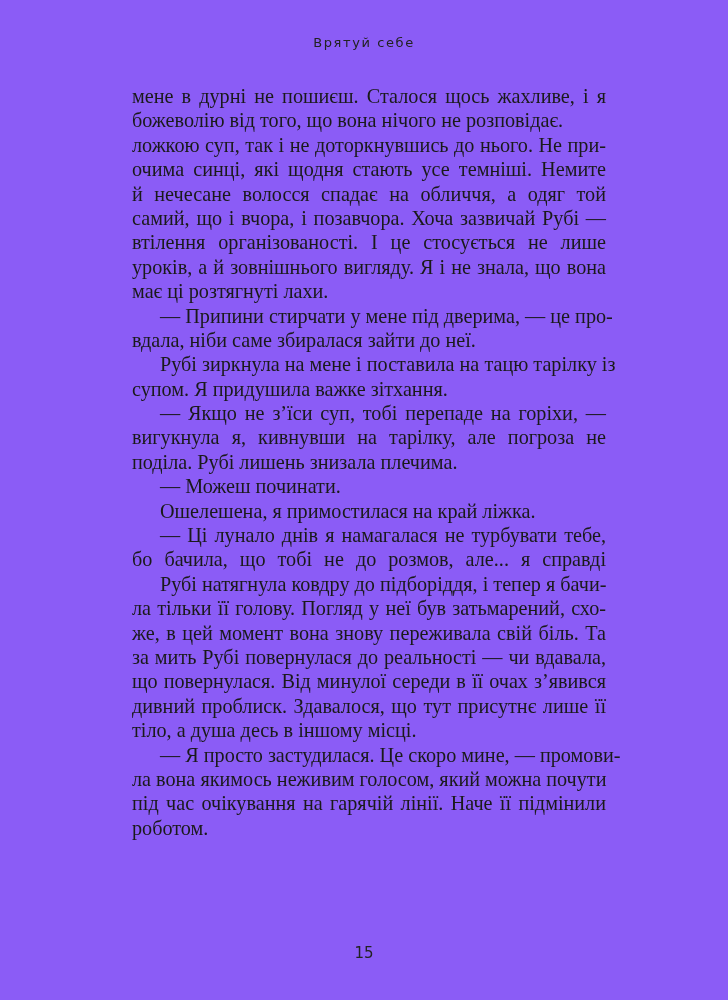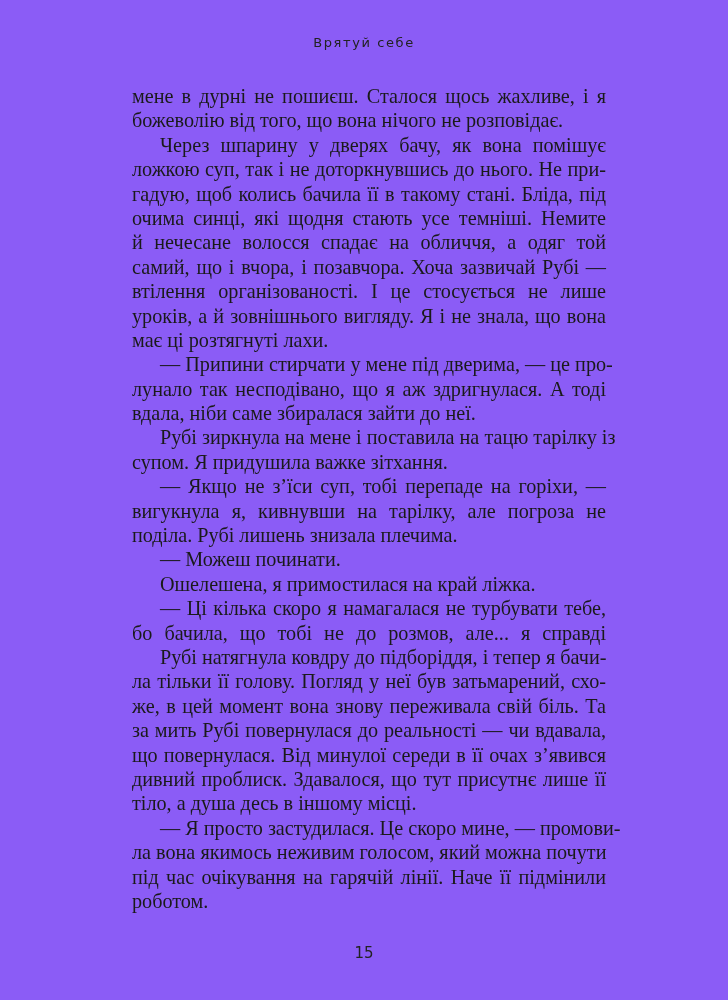--- a/index.html
+++ b/index.html
@@ -35,52 +35,49 @@
 <body>
 
 <div class="page">
   <div class="running-head">Врятуй себе</div>
   <div class="body-text" id="body-text">
       <div>
         <div class="line">мене в дурні не пошиєш. Сталося щось жахливе, і я</div>
         <div class="line last">божеволію від того, що вона нічого не розповідає.</div>
       </div>
       <div>
-        <div class="line indent">Через шпарину у дверях бачу, як вона помішує</div>
         <div class="line">ложкою суп, так і не доторкнувшись до нього. Не при-</div>
-        <div class="line">гадую, щоб колись бачила її в такому стані. Бліда, під</div>
         <div class="line">очима синці, які щодня стають усе темніші. Немите</div>
         <div class="line">й нечесане волосся спадає на обличчя, а одяг той</div>
         <div class="line">самий, що і вчора, і позавчора. Хоча зазвичай Рубі —</div>
         <div class="line">втілення організованості. І це стосується не лише</div>
         <div class="line">уроків, а й зовнішнього вигляду. Я і не знала, що вона</div>
         <div class="line last">має ці розтягнуті лахи.</div>
       </div>
       <div>
         <div class="line indent">— Припини стирчати у мене під дверима, — це про-</div>
-        <div class="line">лунало так несподівано, що я аж здригнулася. А тоді</div>
         <div class="line last">вдала, ніби саме збиралася зайти до неї.</div>
       </div>
       <div>
         <div class="line indent">Рубі зиркнула на мене і поставила на тацю тарілку із</div>
         <div class="line last">супом. Я придушила важке зітхання.</div>
       </div>
       <div>
         <div class="line indent">— Якщо не з’їси суп, тобі перепаде на горіхи, —</div>
         <div class="line">вигукнула я, кивнувши на тарілку, але погроза не</div>
         <div class="line last">поділа. Рубі лишень знизала плечима.</div>
       </div>
       <div>
         <div class="line indent last">— Можеш починати.</div>
       </div>
       <div>
         <div class="line indent last">Ошелешена, я примостилася на край ліжка.</div>
       </div>
       <div>
-        <div class="line indent">— Ці кілька скоро я намагалася не турбувати тебе,</div>
+        <div class="line indent">— Ці лунало днів я намагалася не турбувати тебе,</div>
         <div class="line">бо бачила, що тобі не до розмов, але... я справді</div>
       </div>
       <div>
         <div class="line indent">Рубі натягнула ковдру до підборіддя, і тепер я бачи-</div>
         <div class="line">ла тільки її голову. Погляд у неї був затьмарений, схо-</div>
         <div class="line">же, в цей момент вона знову переживала свій біль. Та</div>
         <div class="line">за мить Рубі повернулася до реальності — чи вдавала,</div>
         <div class="line">що повернулася. Від минулої середи в її очах з’явився</div>
         <div class="line">дивний проблиск. Здавалося, що тут присутнє лише її</div>
         <div class="line last">тіло, а душа десь в іншому місці.</div>

